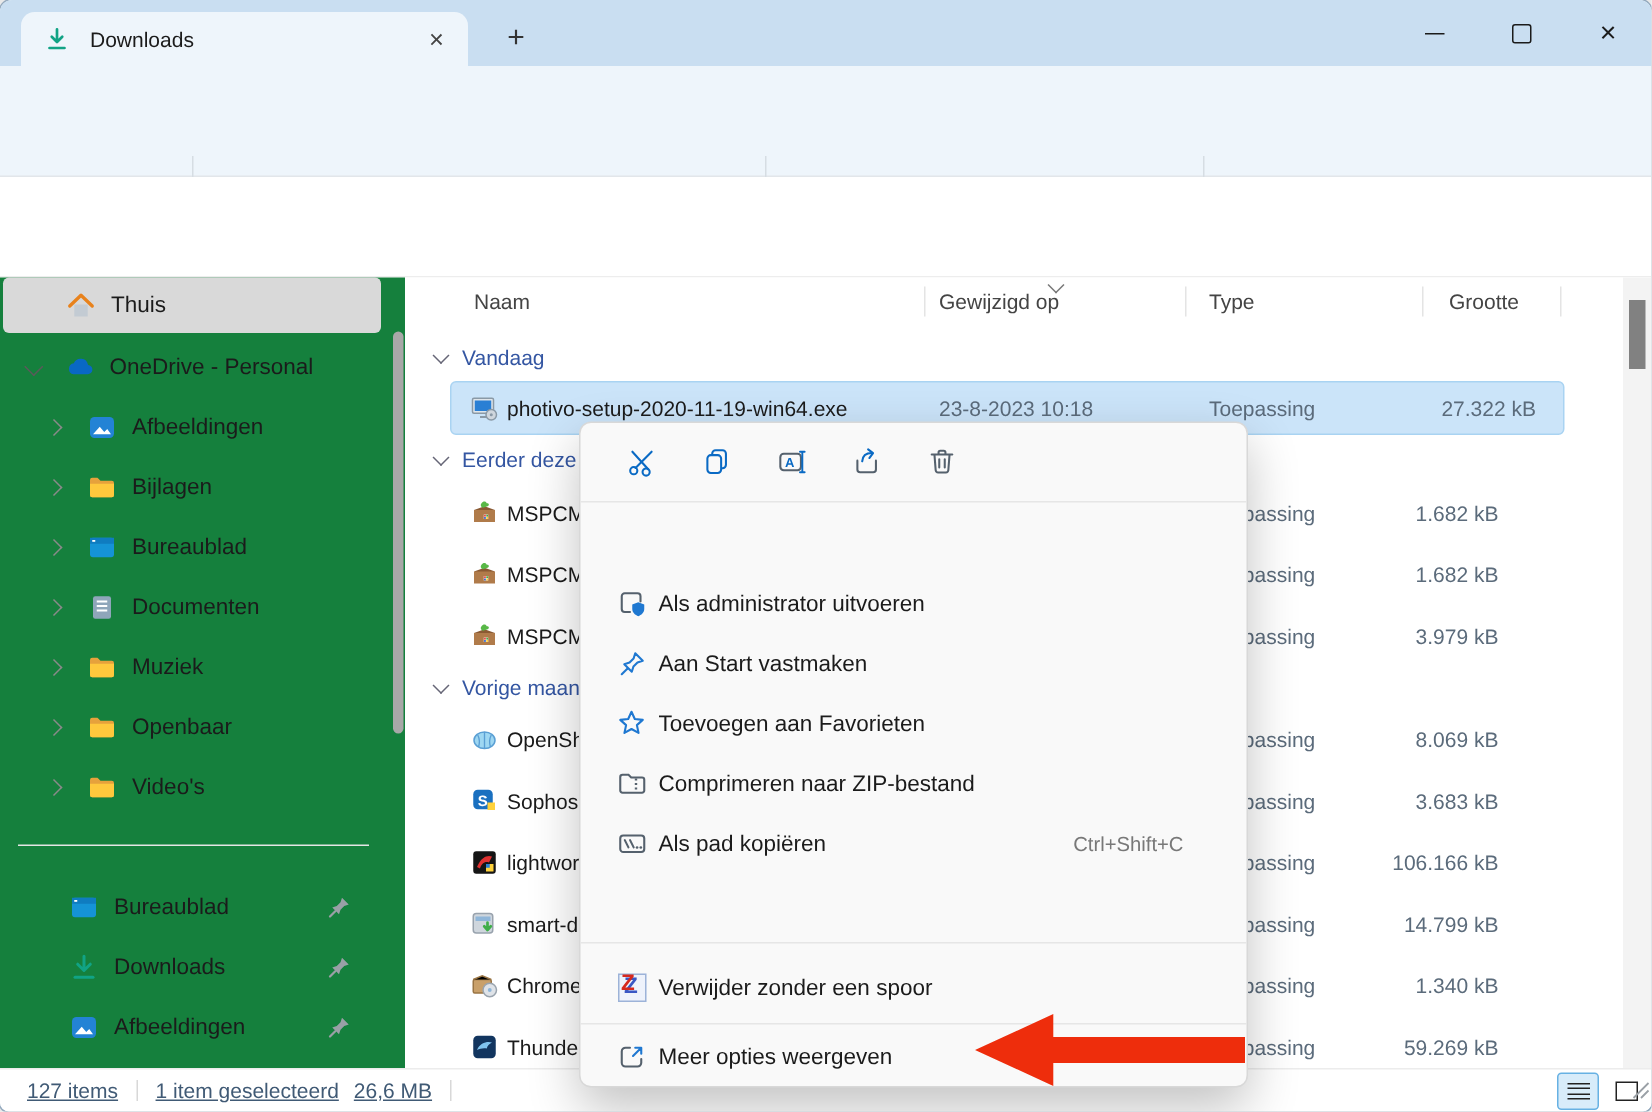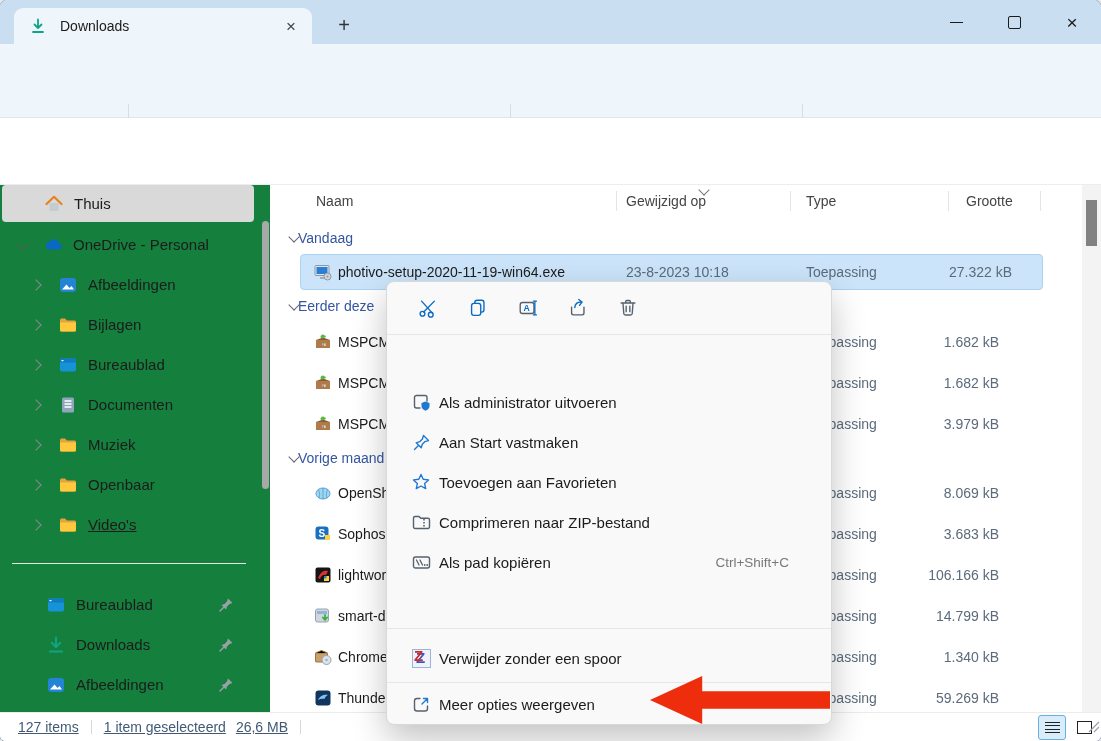--- a/index.html
+++ b/index.html
@@ -51,32 +51,32 @@
   .pinicon{position:absolute;right:22px;}
   .side-sb{position:absolute;left:262px;top:36px;width:7px;height:268px;background:#a8a8a8;border-radius:4px;}
 
   
   .main{position:absolute;left:270px;top:185px;width:831px;height:527px;background:#fff;}
   .colhdr{position:absolute;top:0;height:32px;font-size:14px;color:#444;display:flex;align-items:center;}
   .coldiv{position:absolute;top:6px;width:1px;height:20px;background:#e4e4e4;}
   .sortchev{position:absolute;left:430px;top:1px;width:7px;height:7px;border-right:1.3px solid #777;border-bottom:1.3px solid #777;transform:rotate(45deg);}
   .lrow{position:absolute;left:0;width:790px;height:36px;display:flex;align-items:center;font-size:14px;color:#1b1b1b;}
   .lrow.selrow{background:#cbe4f9;border:1px solid #a9d3f2;border-radius:4px;left:30px;width:743px;box-sizing:border-box;}
-  .grow{position:absolute;height:24px;display:flex;align-items:center;gap:0;font-size:14px;color:#3456a2;}
+  .grow{position:absolute;height:24px;display:flex;align-items:center;gap:10px;font-size:14px;color:#3456a2;}
   .gchev{width:7px;height:7px;border-right:1.3px solid #667;border-bottom:1.3px solid #667;transform:rotate(45deg);margin-top:-3px;}
   .fname{position:absolute;left:68px;white-space:nowrap;}
   .selrow .fname{left:37px;}
   .ficon{position:absolute;left:44px;width:18px;height:18px;}
   .selrow .ficon{left:13px;}
   .fdate{position:absolute;left:356px;color:#5b6b7b;white-space:nowrap;}
   .selrow .fdate{left:325px;}
   .ftype{position:absolute;left:536px;color:#5b6b7b;white-space:nowrap;}
   .selrow .ftype{left:505px;}
   .fsize{position:absolute;right:61px;color:#5b6b7b;white-space:nowrap;}
-  .selrow .fsize{right:30px;}
+  .selrow .fsize{right:18px;}
   .list-sb-track{position:absolute;left:1082px;top:185px;width:19px;height:527px;background:#f3f3f3;}
   .list-sb-thumb{position:absolute;left:1086px;top:200px;width:11px;height:46px;background:#818181;}
 
   
   .ctxmenu{position:absolute;left:386px;top:281px;width:446px;height:444px;background:#f9f9f9;border:1px solid #d8d8d8;
            border-radius:8px;box-shadow:0 14px 34px rgba(0,0,0,.24);z-index:50;box-sizing:border-box;}
   .quickrow{position:absolute;left:0;top:0;width:100%;height:52px;display:flex;align-items:center;padding-left:16px;box-sizing:border-box;}
   .qbtn{width:50px;height:40px;display:flex;align-items:center;justify-content:center;}
   .msep{position:absolute;left:0;width:100%;height:1px;background:#e6e6e6;}
   .mitem{position:absolute;left:6px;width:434px;height:40px;display:flex;align-items:center;font-size:15px;color:#1b1b1b;border-radius:4px;}
@@ -338,21 +338,21 @@
     <div class="srow" style="top:281px;">
       <span class="chev right" style="margin-left:32px;border-color:#8a8a8a;"></span>
       <span class="sicon" style="margin-left:18px;">
         <svg width="20" height="20" viewBox="0 0 20 20">
             <path d="M2 5 a1.5 1.5 0 0 1 1.5-1.5 H7 l2 2 h7.5 A1.5 1.5 0 0 1 18 7 v8 a1.5 1.5 0 0 1-1.5 1.5 h-13 A1.5 1.5 0 0 1 2 15 Z" fill="#e6a23c"></path>
             <path d="M2 7.5 h16 V15 a1.5 1.5 0 0 1-1.5 1.5 h-13 A1.5 1.5 0 0 1 2 15 Z" fill="#ffc83d"></path>
           </svg>
       </span>
       <span style="margin-left:10px;">Openbaar</span>
     </div>
-    <div class="srow" style="top:321px;text-decoration:underline;">
+    <div class="srow" style="top:321px;">
       <span class="chev right" style="margin-left:32px;border-color:#8a8a8a;"></span>
       <span class="sicon" style="margin-left:18px;">
         <svg width="20" height="20" viewBox="0 0 20 20">
             <path d="M2 5 a1.5 1.5 0 0 1 1.5-1.5 H7 l2 2 h7.5 A1.5 1.5 0 0 1 18 7 v8 a1.5 1.5 0 0 1-1.5 1.5 h-13 A1.5 1.5 0 0 1 2 15 Z" fill="#e6a23c"></path>
             <path d="M2 7.5 h16 V15 a1.5 1.5 0 0 1-1.5 1.5 h-13 A1.5 1.5 0 0 1 2 15 Z" fill="#ffc83d"></path>
           </svg>
       </span>
       <span style="margin-left:10px;">Video's</span>
     </div>
 

